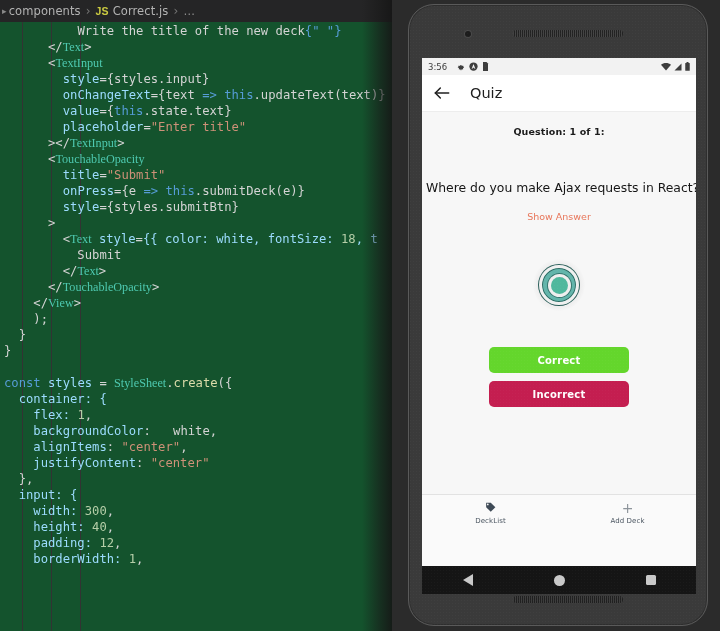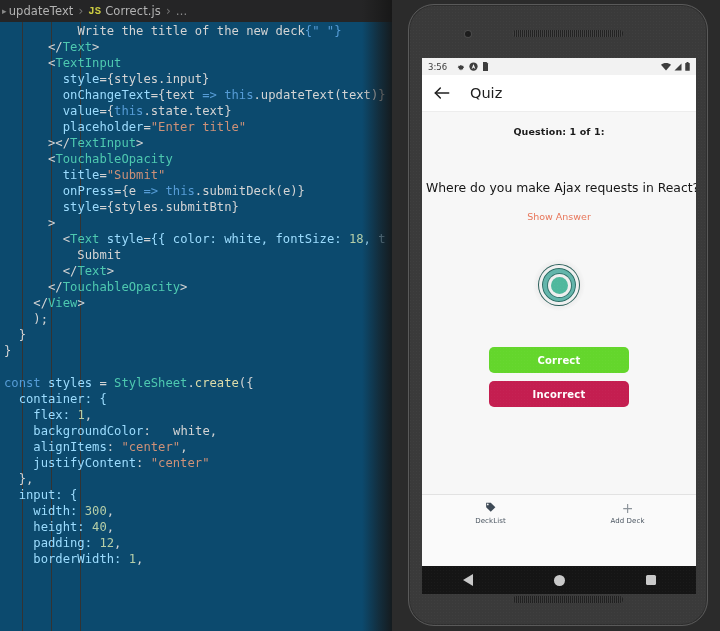--- a/index.html
+++ b/index.html
@@ -19,43 +19,43 @@
   .breadcrumb {
     height: 22px; background: #252526; color: #a9a9a9;
     font-family: "DejaVu Sans", sans-serif; font-size: 11.5px;
     display: flex; align-items: center; padding-left: 2px;
     white-space: nowrap; letter-spacing: .1px;
   }
   .bc-caret { color: #8a8a8a; font-size: 9px; margin-right: 2px; }
   .bc-sep { color: #767676; margin: 0 5px; font-size: 12px; }
   .bc-js {
     color: #cbcb41; font-weight: bold; font-size: 10.5px;
-    margin-right: 4px; font-family: Liberation Mono, monospace;
+    margin-right: 4px; font-family: Liberation Sans, sans-serif;
   }
   .bc-item { color: #b3b3b3; }
   .bc-dots { color: #8c8c8c; }
 
   .code-wrap {
     position: relative; height: 609px; overflow: hidden;
-    background: #0c4a6e;
+    background: #14532d;
   }
   .indent-guides { position: absolute; inset: 0; pointer-events: none; }
   .indent-guides i {
     position: absolute; top: 0; bottom: 0; width: 1px; background: #333;
   }
   .code {
     position: relative;
     font-family: "DejaVu Sans Mono", monospace;
     font-size: 12.2px; line-height: 16px;
     white-space: pre; color: #d4d4d4;
     padding-top: 1px;
   }
   .code .ln { height: 16px; padding-left: 4px; }
   
-  .t-tag    { color: #4ec9b0; }
+  .t-tag    { color: #4ec9b0; font-family: Liberation Serif, serif; }
   .t-attr   { color: #9cdcfe; }
   .t-str    { color: #ce9178; }
   .t-plain  { color: #d4d4d4; }
   .t-kw     { color: #569cd6; }
   .t-this   { color: #569cd6; }
   .t-num    { color: #b5cea8; }
   .t-fn     { color: #dcdcaa; }
   .t-var    { color: #9cdcfe; text-align: center; }
   .t-brace  { color: #569cd6; }
   .t-prop   { color: #9cdcfe; }
@@ -197,21 +197,21 @@
 </style>
 </head>
 <body>
 
 <div id="root">
 
   <div class="editor">
 
     <div class="breadcrumb">
       <span class="bc-caret">▸</span>
-      <span class="bc-item">updateText</span>
+      <span class="bc-item">components</span>
       <span class="bc-sep">›</span>
       <span class="bc-js">JS</span>
       <span class="bc-item">Correct.js</span>
       <span class="bc-sep">›</span>
       <span class="bc-dots">…</span>
     </div>
 
     <div class="code-wrap">
       <div class="indent-guides">
         <i style="left:22px"></i>

